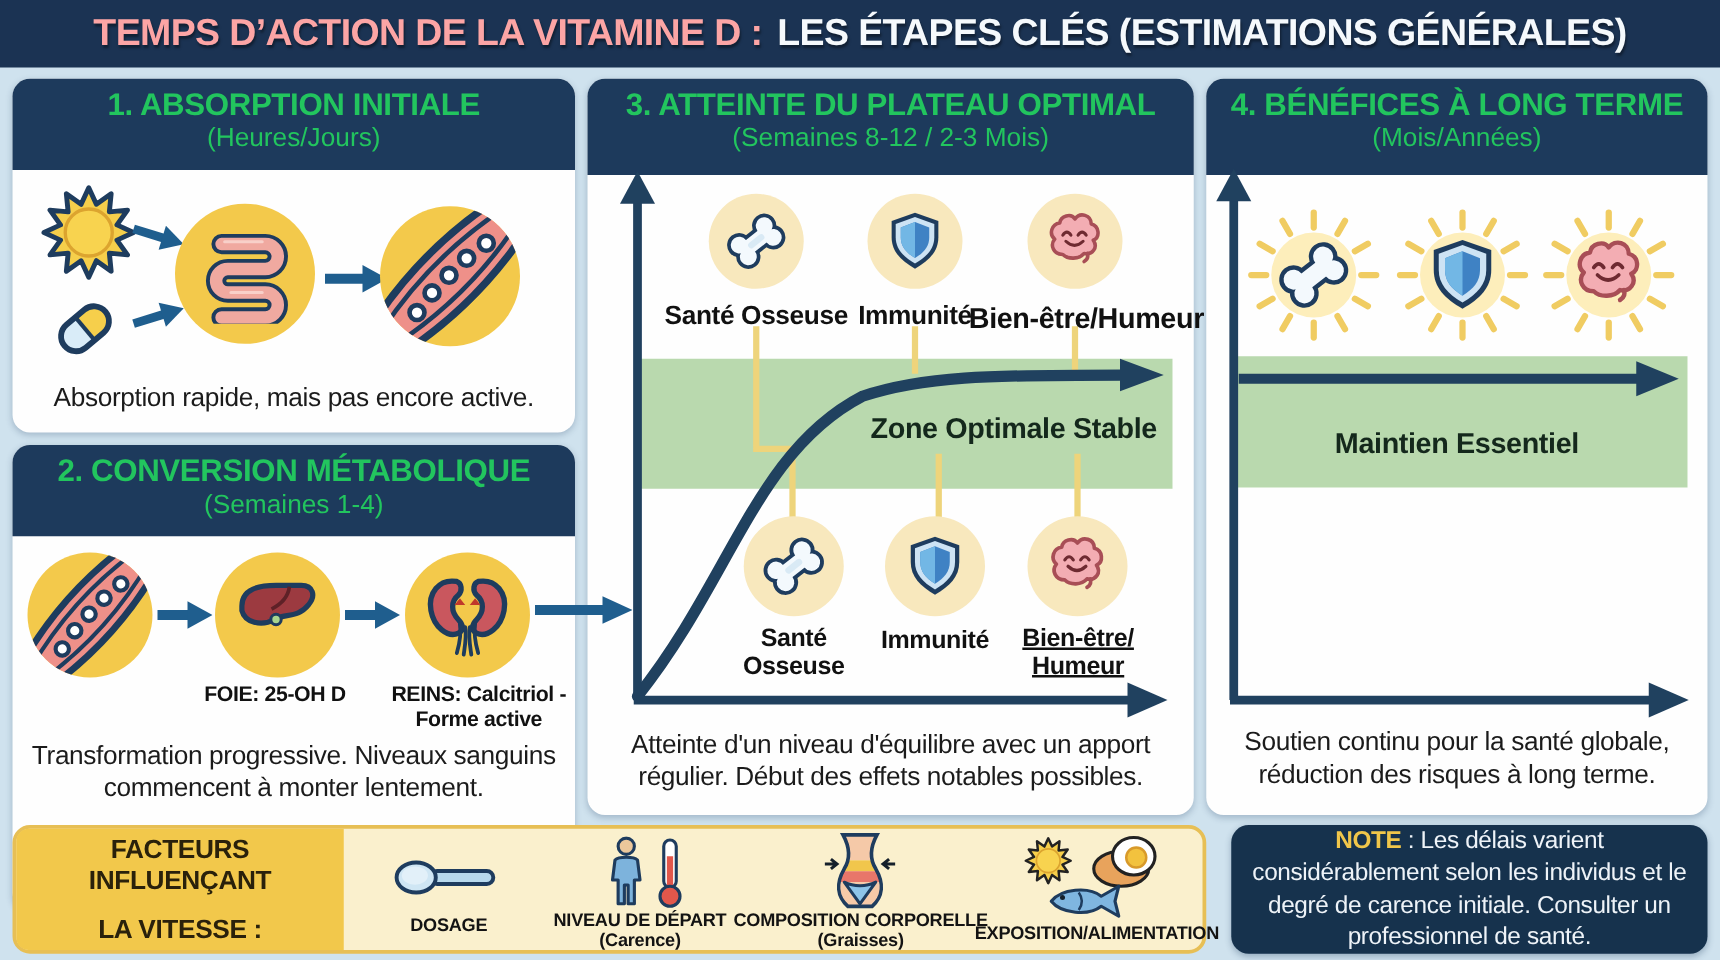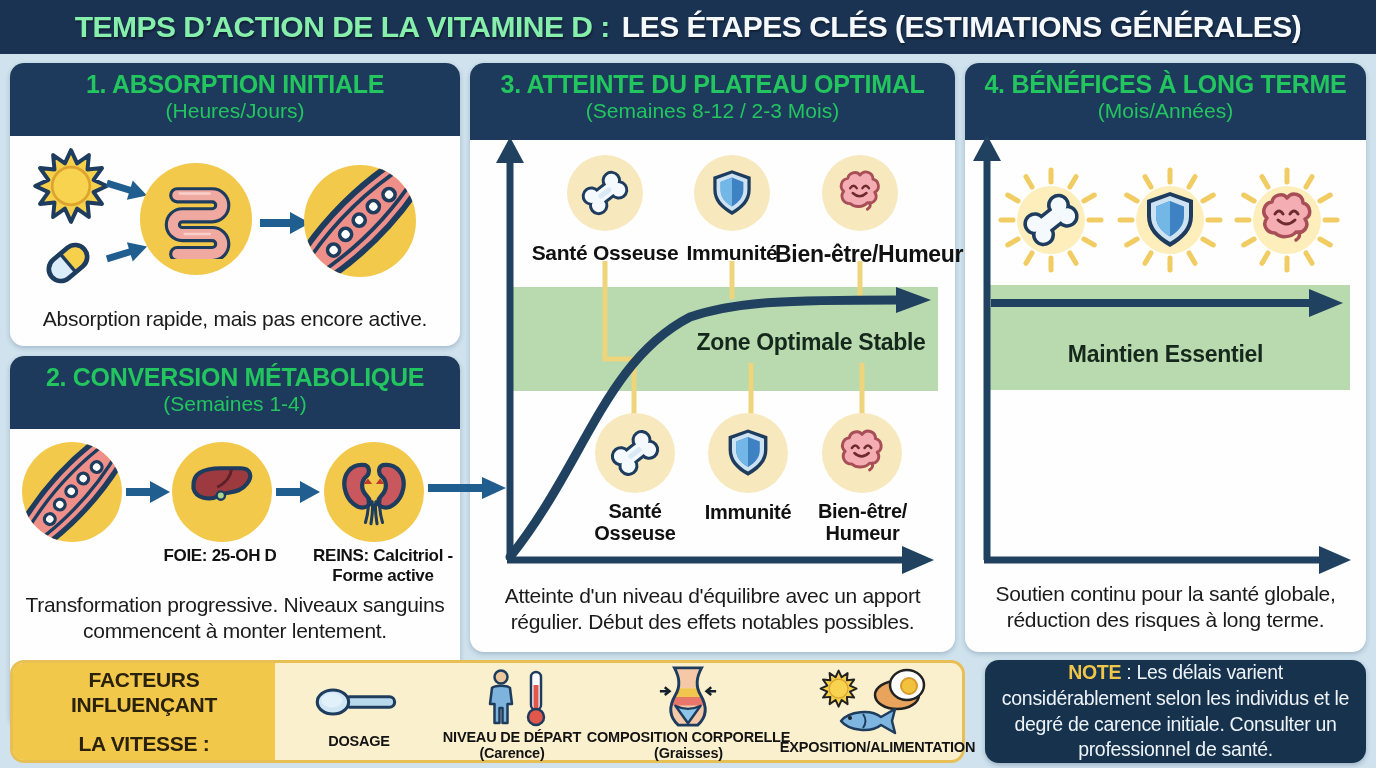--- a/index.html
+++ b/index.html
@@ -1,21 +1,21 @@
 <!DOCTYPE html>
 <html><head>
 <meta charset="utf-8">
 <style>
   html,body{margin:0;padding:0;}
   body{font-family:"Liberation Sans",sans-serif;background:#cfe2ee;}
   #stage{position:relative;width:1376px;height:768px;background:#cfe2ee;overflow:hidden;}
   .titlebar{position:absolute;left:0;top:0;width:1376px;height:54px;background:#1b3353;
     display:flex;align-items:center;justify-content:center;gap:12px;
     font-size:30px;font-weight:bold;letter-spacing:-0.5px;text-shadow:1px 2px 2px rgba(0,0,0,.4);}
-  .t-gold{color:#86efac;}
+  .t-gold{color:#fca5a5;}
   .t-white{color:#f5f9fc;}
   .panel{position:absolute;background:#fefefe;border-radius:14px;box-shadow:0 2px 5px rgba(30,60,94,.25);}
   .p-head{position:absolute;left:0;top:0;right:0;background:#1d3a5c;border-radius:14px 14px 0 0;
     color:#22c55e;text-align:center;padding-top:7px;}
   .ph-t{font-size:25px;font-weight:bold;letter-spacing:-0.3px;line-height:1.15;}
   .ph-s{font-size:21px;line-height:1.1;}
   .circle{position:absolute;border-radius:50%;background:#f3c94b;display:flex;align-items:center;justify-content:center;overflow:hidden;}
   .circle.pale{background:#f8e8bd;}
   .caption{position:absolute;text-align:center;font-size:21px;color:#1b1b1b;line-height:1.22;letter-spacing:-0.3px;}
   .ilabel{position:absolute;text-align:center;font-weight:bold;color:#111;letter-spacing:-0.3px;}
@@ -262,21 +262,21 @@
       <svg width="54" height="54" viewBox="0 0 64 64">
         <path d="M20 45 C11 45 7 36 12 30 C6 25 9 15 17 14 C18 7 28 4 32 10 C37 3 48 6 48 15 C56 17 57 28 50 31 C55 38 49 46 41 44 C36 50 25 50 20 45 z" fill="#f3adb3" stroke="#a84e56" stroke-width="3.5" stroke-linejoin="round"></path>
         <path d="M44 44 q2 5 -3 8" stroke="#a84e56" stroke-width="3.5" fill="none" stroke-linecap="round"></path>
         <path d="M20 26 q4 -6 8 0" stroke="#6e2a31" stroke-width="3" fill="none" stroke-linecap="round"></path>
         <path d="M35 26 q4 -6 8 0" stroke="#6e2a31" stroke-width="3" fill="none" stroke-linecap="round"></path>
         <path d="M23 32 q8.5 8 17 0" stroke="#6e2a31" stroke-width="3" fill="none" stroke-linecap="round"></path>
       </svg>
     </div>
     <div class="ilabel" style="left:115px;top:438px;width:100px;font-size:20px;line-height:1.08;">Santé Osseuse</div>
     <div class="ilabel" style="left:223px;top:438px;width:110px;font-size:20px;">Immunité</div>
-    <div class="ilabel" style="left:340px;top:438px;width:105px;font-size:20px;line-height:1.08;">Bien-être/ Humeur</div>
+    <div class="ilabel" style="left:340px;top:438px;width:105px;font-size:20px;line-height:1.08;text-decoration:underline;">Bien-être/ Humeur</div>
     <div class="caption" style="left:8px;right:8px;top:520px;">Atteinte d'un niveau d'équilibre avec un apport régulier. Début des effets notables possibles.</div>
   </div>
 
   <div class="panel" style="left:965px;top:63px;width:401px;height:589px;">
     <div class="p-head" style="height:70px;">
       <div class="ph-t">4. BÉNÉFICES À LONG TERME</div>
       <div class="ph-s">(Mois/Années)</div>
     </div>
     <svg class="absvg" width="401" height="589" viewBox="0 0 401 589">
       <rect x="24" y="222" width="361" height="105" fill="#b9d9ae"></rect>

